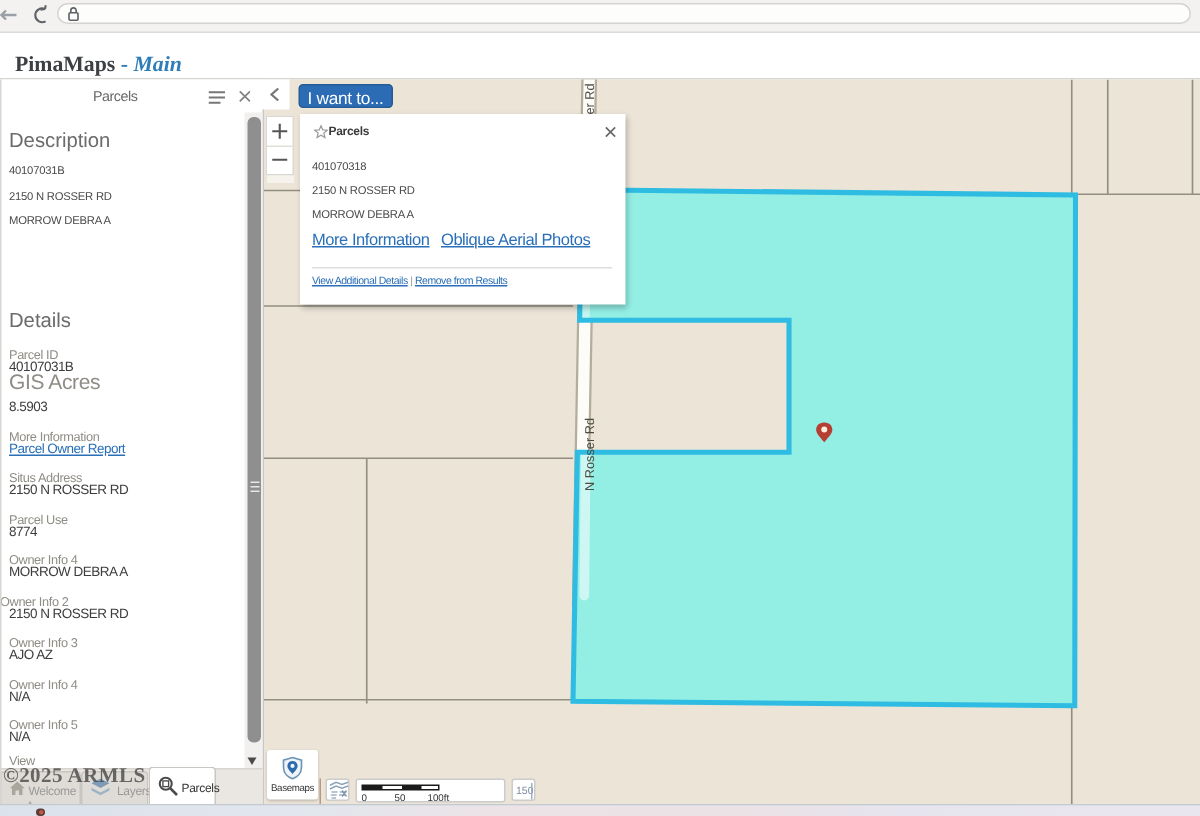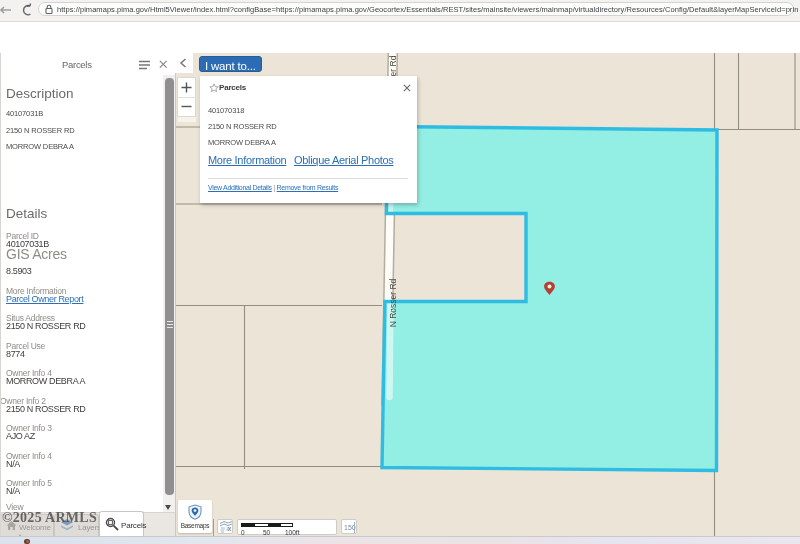--- a/index.html
+++ b/index.html
@@ -15,23 +15,25 @@
   <div class="abs" style="left:0;top:0;width:800px;height:22px;background:#f4f2f1;border-bottom:1px solid #dcdad8;">
     <svg class="abs" style="left:0;top:2px" width="36" height="16" viewBox="0 0 36 16">
       <path d="M1 8 L11 8 M4 5 L1 8 L4 11" stroke="#9aa0a6" stroke-width="1.6" fill="none"></path>
       <path d="M30 4 A 4.6 4.6 0 1 0 30.4 12.2 M30 4 L30.5 1.5 M30 4 L27 4.4" stroke="#5f6368" stroke-width="1.4" fill="none"></path>
     </svg>
     <div class="abs" style="left:38px;top:2px;width:756px;height:14px;background:#fdfdfc;border:1px solid #d5d3d1;border-radius:8px;"></div>
     <svg class="abs" style="left:44px;top:4px" width="10" height="11" viewBox="0 0 10 11">
       <rect x="2" y="4.5" width="6" height="5" rx="0.8" fill="none" stroke="#5f6368" stroke-width="1.1"></rect>
       <path d="M3.2 4.5 V3 a1.8 1.8 0 0 1 3.6 0 V4.5" fill="none" stroke="#5f6368" stroke-width="1.1"></path>
     </svg>
-    <div class="abs" style="left:57px;top:5px;width:740px;font-size:7.5px;letter-spacing:0.05px;color:#3b3f43;white-space:nowrap;">https://pimamaps.pima.gov/Html5Viewer/index.html?configBase=https://pimamaps.pima.gov/Geocortex/Essentials/REST/sites/mainsite/viewers/mainmap/virtualdirectory/Resources/Config/Default&amp;layerMapServiceId=prin</div>
-  </div>
-
+  </div>
+
+  <div class="abs" style="left:0;top:22px;width:800px;height:31px;background:#fff;border-bottom:1px solid #d7d5d2;">
+    <div class="abs" style="left:10px;top:13px;font-family:'Liberation Serif',serif;font-weight:bold;font-size:14.5px;color:#3d4043;">PimaMaps <span style="color:#2e7cb8;">- <i>Main</i></span></div>
+  </div>
 
   <div class="abs" style="left:0;top:53px;width:1px;height:483px;background:#d8d6d3;z-index:5;"></div>
 
   <div class="abs" style="left:0;top:53px;width:176px;height:483px;background:#fff;border-right:1px solid #c9c7c4;overflow:hidden;">
 
     <div class="abs" style="left:62px;top:5.5px;font-size:9.5px;letter-spacing:-0.3px;color:#666;">Parcels</div>
     <svg class="abs" style="left:139px;top:7px;z-index:3" width="11" height="10" viewBox="0 0 11 10">
       <path d="M0 1.5 H11 M0 5 H11 M0 8.5 H8" stroke="#777" stroke-width="1.3"></path>
     </svg>
     <svg class="abs" style="left:158.5px;top:7px;z-index:3" width="8.5" height="8.5" viewBox="0 0 10 10">

